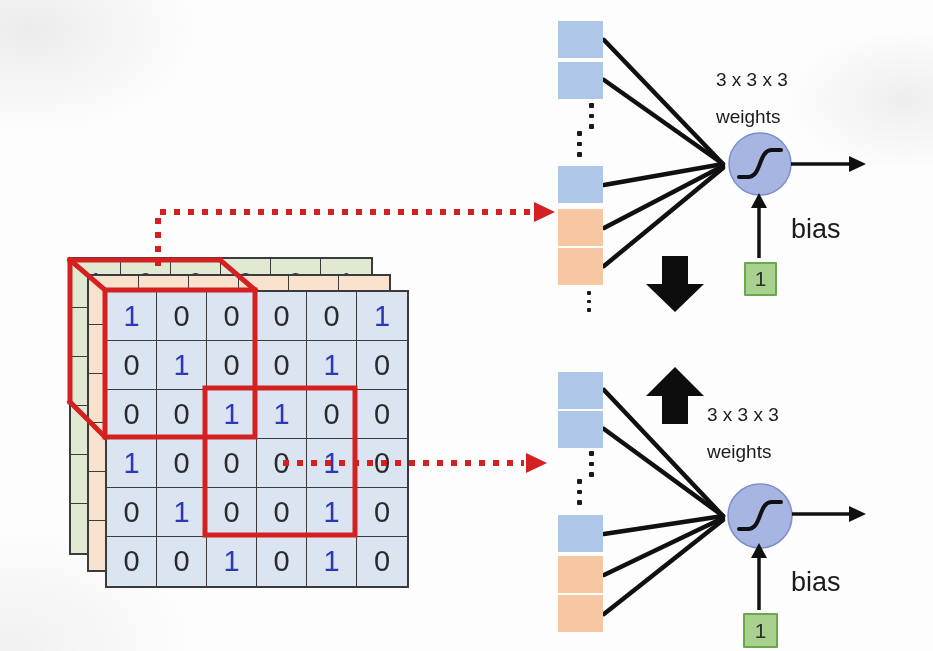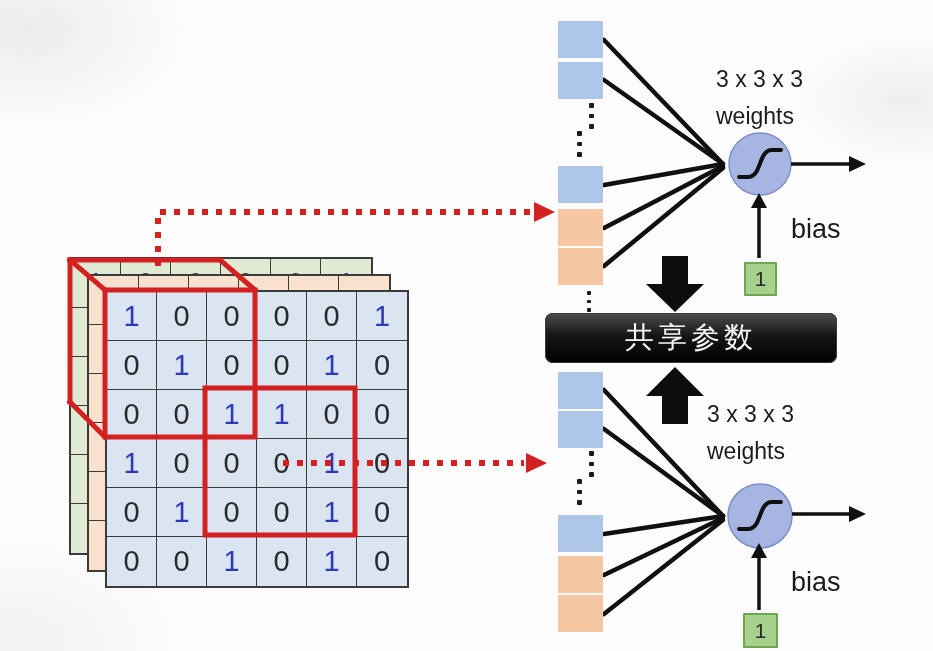--- a/index.html
+++ b/index.html
@@ -26,21 +26,21 @@
   .cell:nth-child(6n){border-right:none}
   .cell:nth-last-child(-n+6){border-bottom:none}
   
   .sq{position:absolute;width:45px;height:37px;}
   .dots{position:absolute;display:flex;flex-direction:column;gap:6px;}
   .dot{width:4.5px;height:4.5px;background:#1a1a1a;border-radius:1px;}
   .dots.small .dot{width:3.5px;height:3.5px;}
   .dots.small{gap:5px;}
   
   .label{position:absolute;color:#1b1b1b;white-space:nowrap;}
-  .weights{font-size:23px;line-height:37px;}
+  .weights{font-size:19px;line-height:37px;}
   .bias{font-size:27px;}
   .one-box{
     position:absolute;display:flex;align-items:center;justify-content:center;
     font-size:21px;color:#2d2d2d;border:2px solid;box-sizing:border-box;border-radius:1px;
   }
   .shared{
     position:absolute;left:545px;top:313px;width:292px;height:50px;border-radius:8px;
     background:linear-gradient(180deg,#4e4e4e 0%,#161616 45%,#000 100%);
     box-shadow:inset 0 0 0 1px #3a3a3a;
     display:flex;align-items:center;justify-content:center;
@@ -265,42 +265,39 @@
     <div>3 x 3 x 3</div>
     <div>weights</div>
   </div>
 
   <div class="label bias" style="left:791px;top:214px;">bias</div>
   <div class="label bias" style="left:791px;top:567px;">bias</div>
 
   <div class="one-box" style="left: 744px; top: 262px; width: 33px; height: 34px; background: rgb(169, 209, 142); border-color: rgb(106, 168, 79);">1</div>
   <div class="one-box" style="left: 743px; top: 613px; width: 35px; height: 35px; background: rgb(169, 209, 142); border-color: rgb(106, 168, 79);">1</div>
 
-  <div class="shared" style="color: rgb(245, 245, 245);">
-    <span>共享参数</span>
+
+<div class="dots" style="left: 589px; top: 103px;">
+      <div class="dot"></div>
+      <div class="dot"></div>
+      <div class="dot"></div>
+    </div>
+    <div class="dots" style="left: 577px; top: 131px;">
+      <div class="dot"></div>
+      <div class="dot"></div>
+      <div class="dot"></div>
+    </div>
+    <div class="dots small" style="left: 587px; top: 291px;">
+      <div class="dot"></div>
+      <div class="dot"></div>
+      <div class="dot"></div>
+    </div>
+    <div class="dots" style="left: 589px; top: 451px;">
+      <div class="dot"></div>
+      <div class="dot"></div>
+      <div class="dot"></div>
+    </div>
+    <div class="dots" style="left: 577px; top: 479px;">
+      <div class="dot"></div>
+      <div class="dot"></div>
+      <div class="dot"></div>
+    </div>
   </div>
 
-<div class="dots" style="left: 589px; top: 103px;">
-      <div class="dot"></div>
-      <div class="dot"></div>
-      <div class="dot"></div>
-    </div>
-    <div class="dots" style="left: 577px; top: 131px;">
-      <div class="dot"></div>
-      <div class="dot"></div>
-      <div class="dot"></div>
-    </div>
-    <div class="dots small" style="left: 587px; top: 291px;">
-      <div class="dot"></div>
-      <div class="dot"></div>
-      <div class="dot"></div>
-    </div>
-    <div class="dots" style="left: 589px; top: 451px;">
-      <div class="dot"></div>
-      <div class="dot"></div>
-      <div class="dot"></div>
-    </div>
-    <div class="dots" style="left: 577px; top: 479px;">
-      <div class="dot"></div>
-      <div class="dot"></div>
-      <div class="dot"></div>
-    </div>
-  </div>
-
 </body></html>

